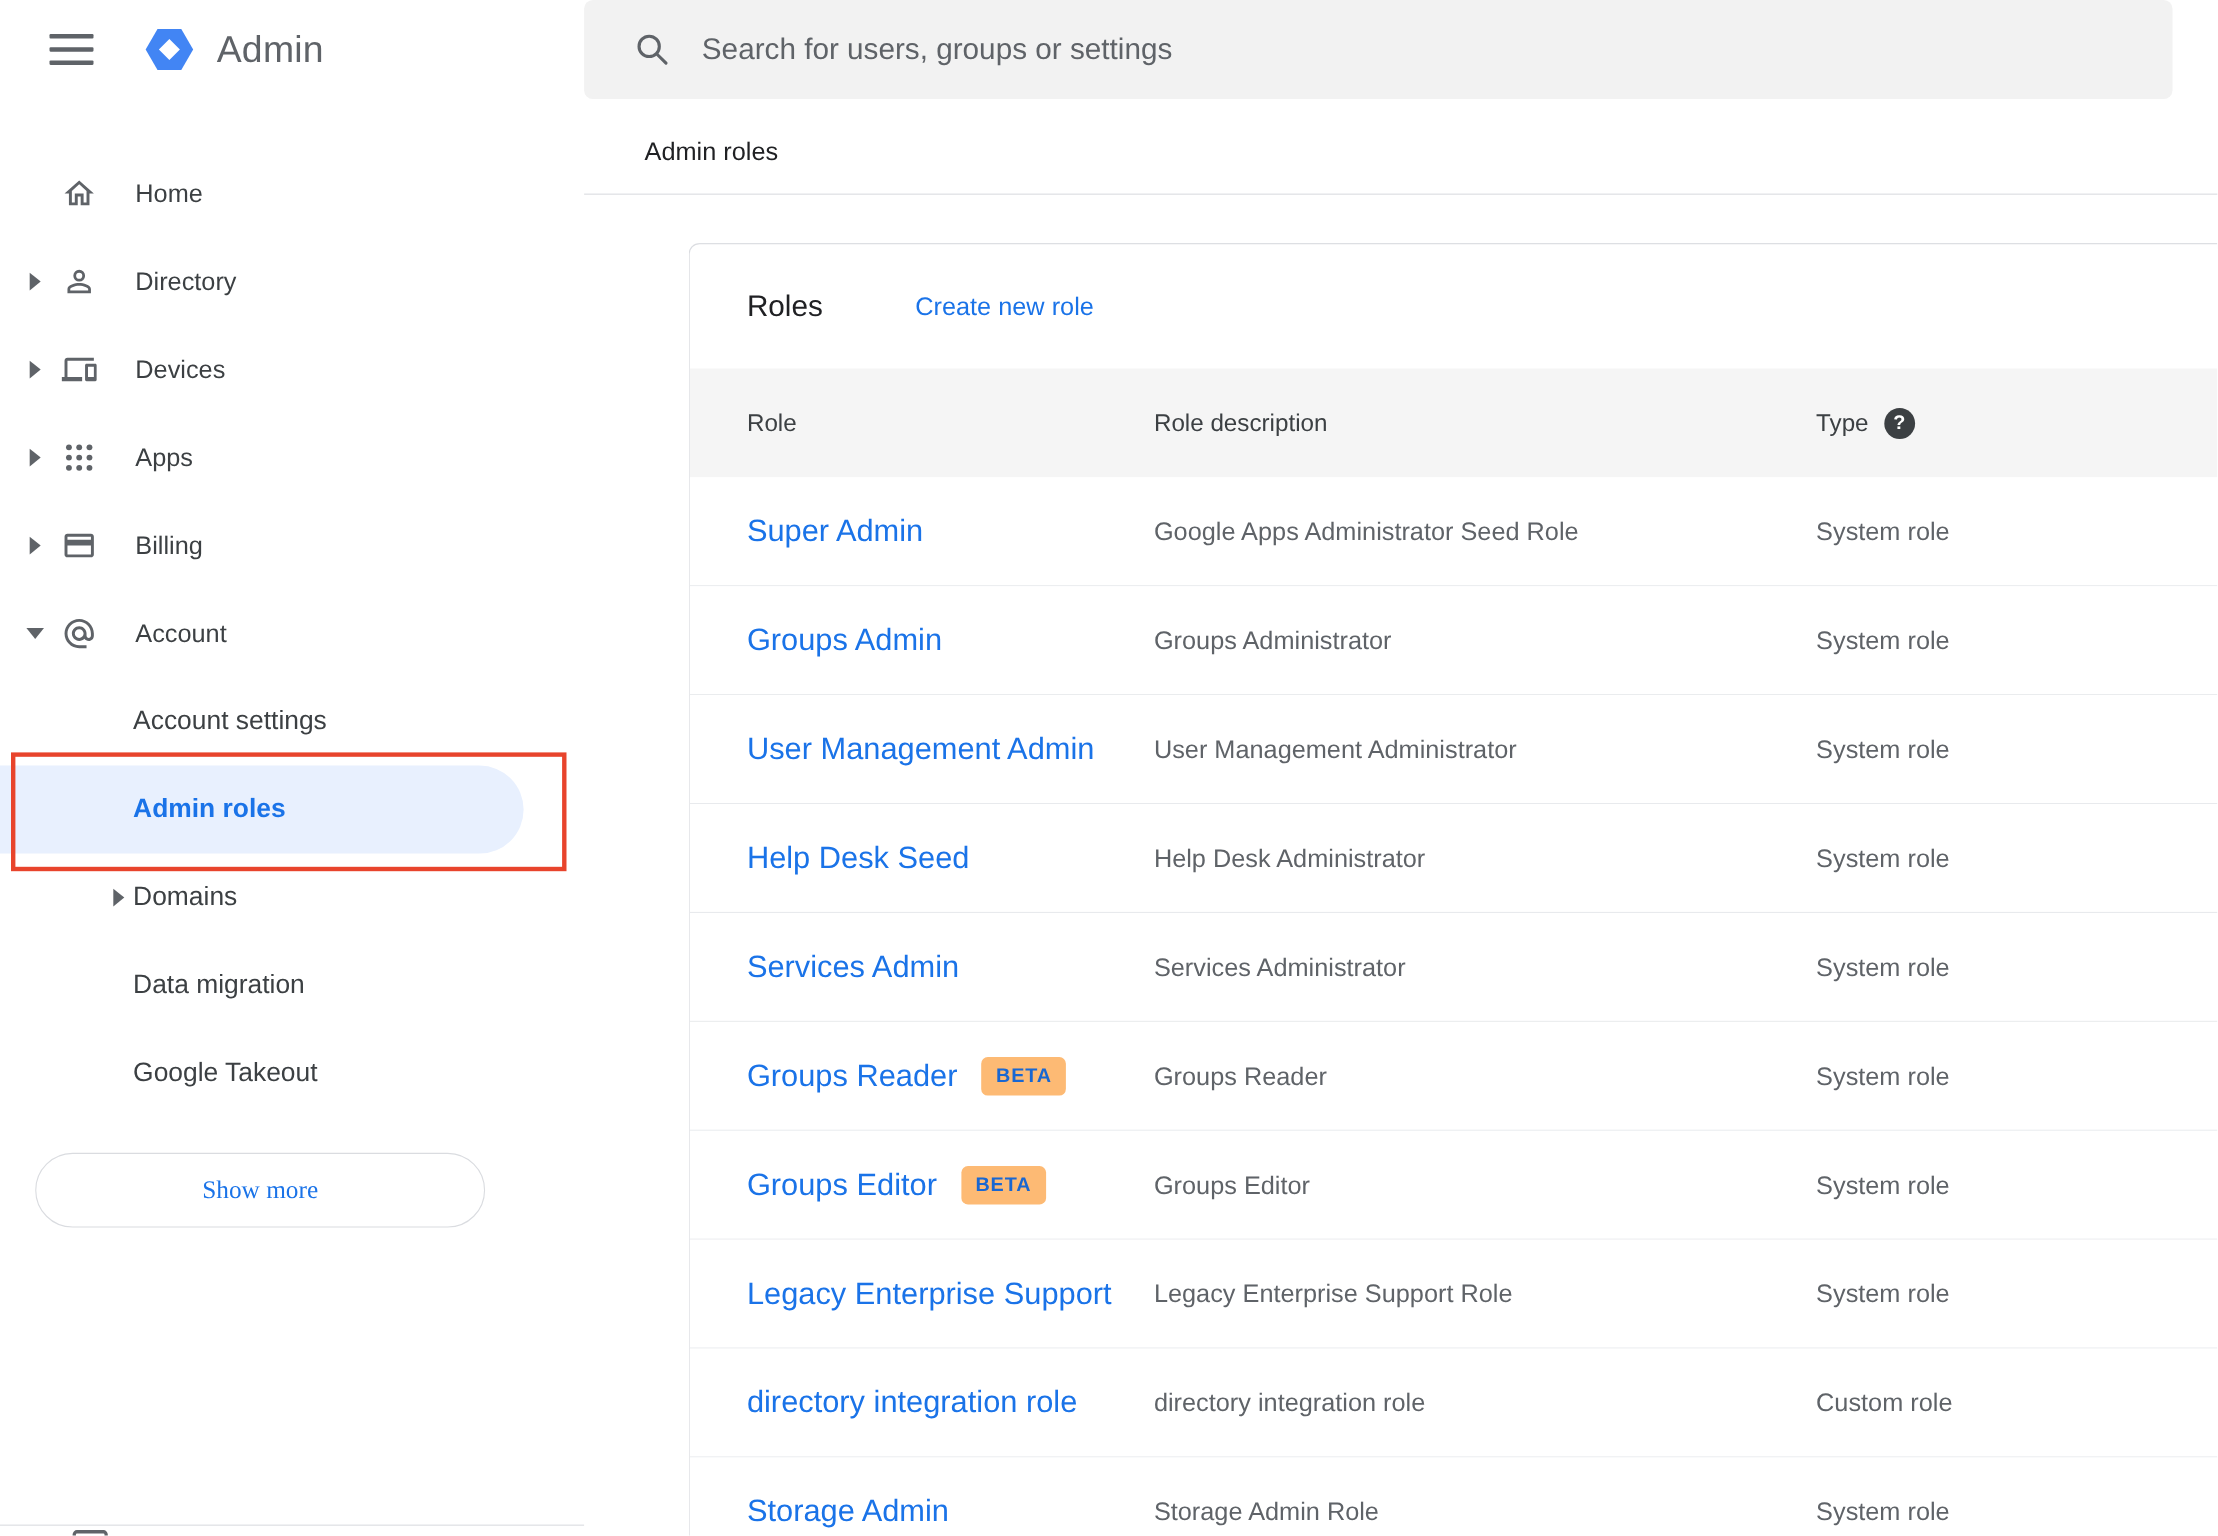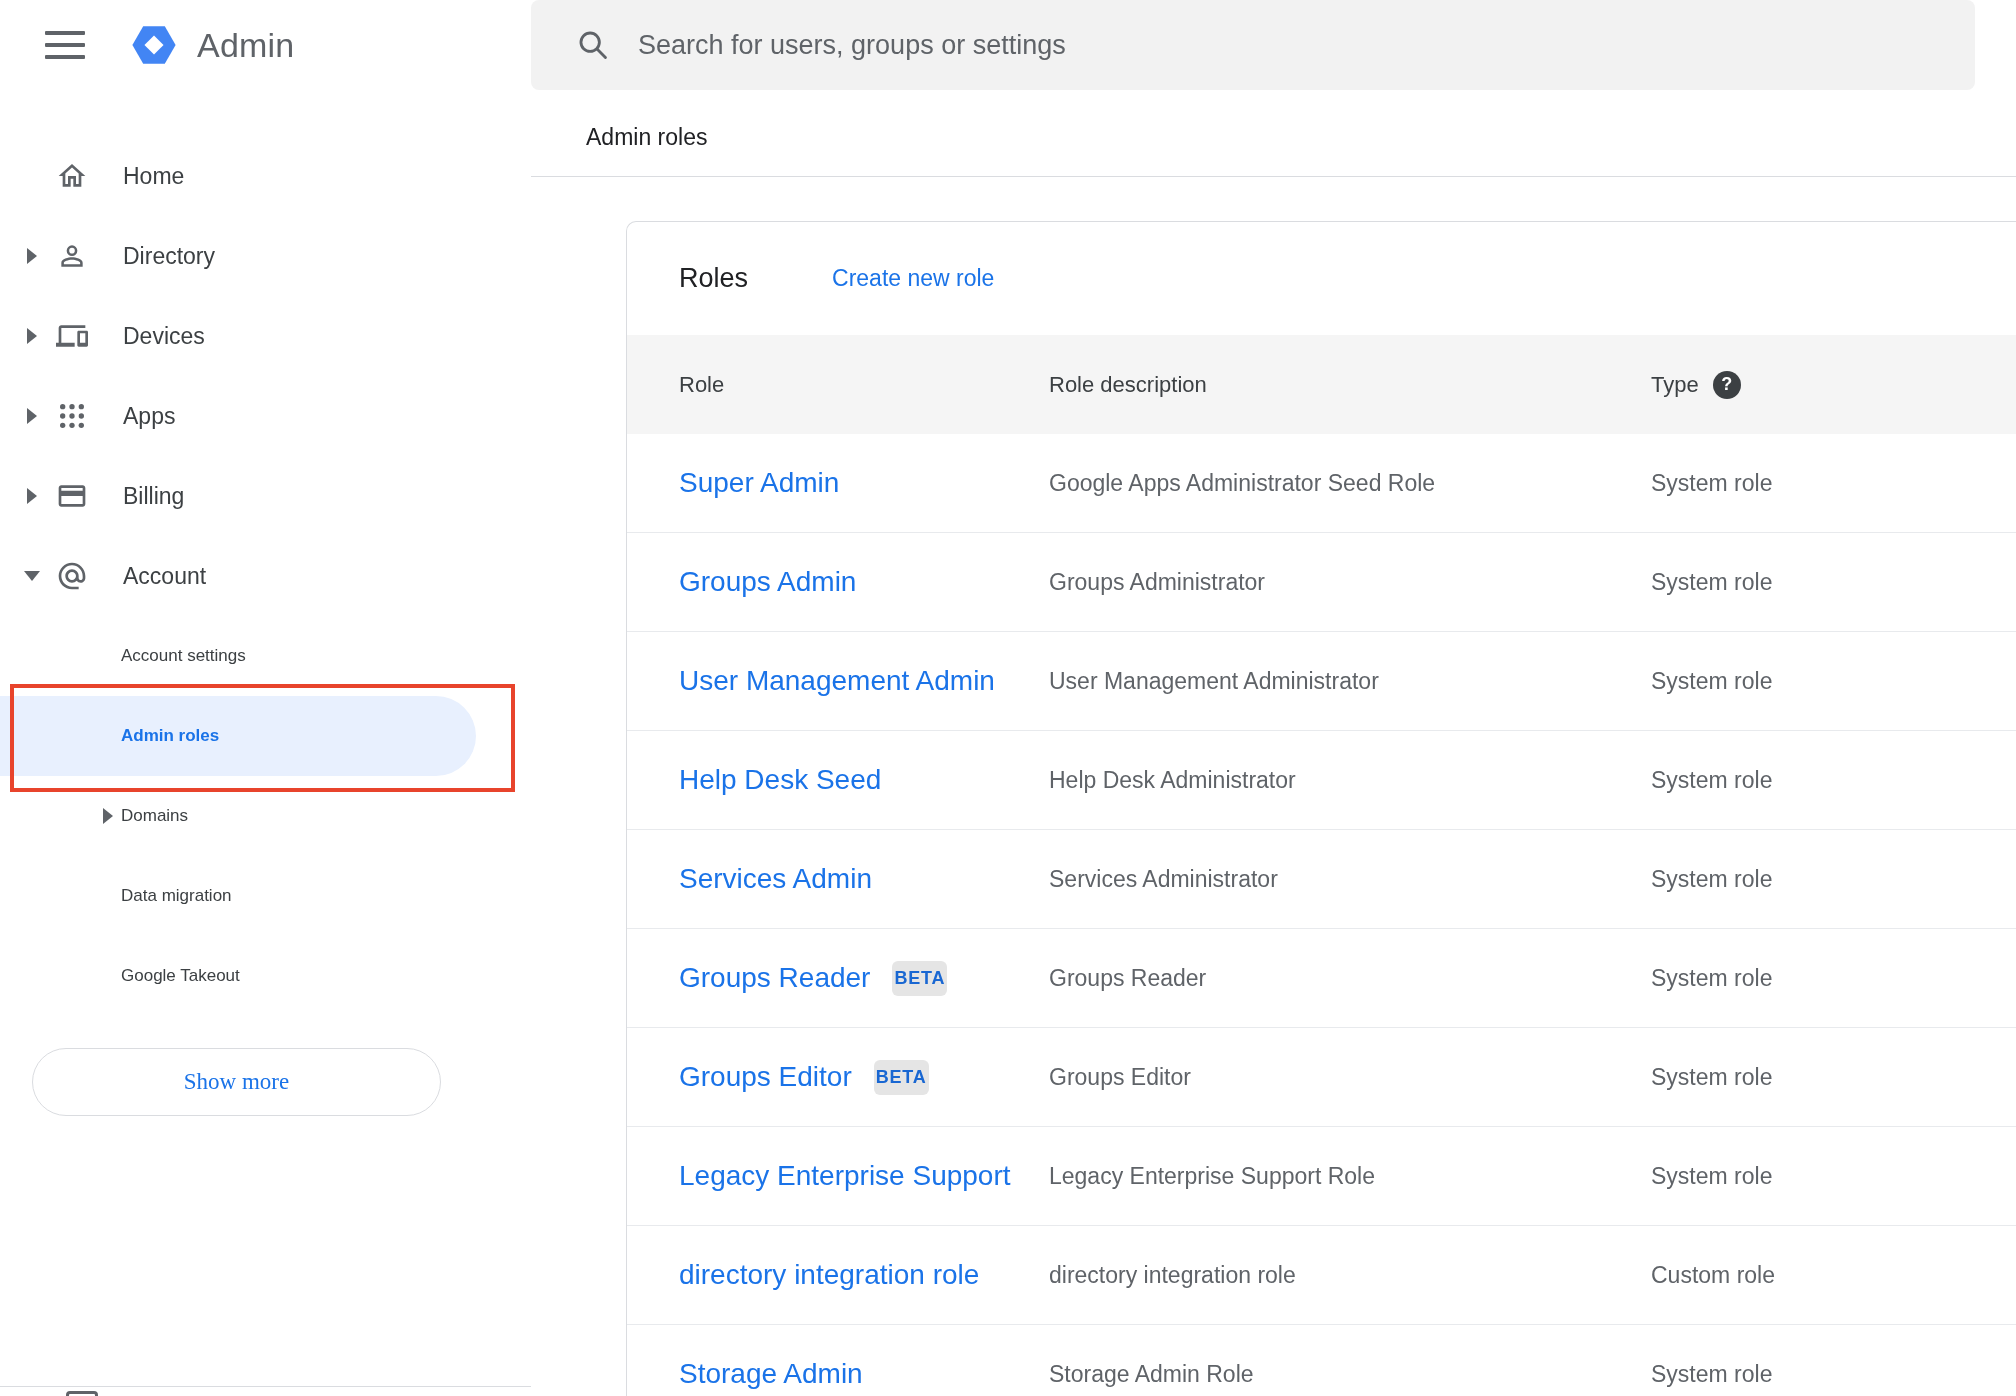--- a/index.html
+++ b/index.html
@@ -22,21 +22,21 @@
 
   .nav { padding-top:46px; }
   .nav-item { height:80px; display:flex; align-items:center; padding-left:16px; cursor:pointer; }
   .arrow-slot { width:32px; display:flex; align-items:center; justify-content:center; }
   .tri-right { width:0; height:0; border-top:8px solid transparent; border-bottom:8px solid transparent; border-left:10px solid #5f6368; }
   .tri-down { width:0; height:0; border-left:8px solid transparent; border-right:8px solid transparent; border-top:10px solid #5f6368; }
   .nav-icon { width:32px; height:32px; margin-left:8px; margin-right:35px; display:flex; align-items:center; justify-content:center; }
   .nav-icon svg { width:32px; height:32px; fill:#5f6368; }
   .nav-label { font-size:23px; color:#3c4043; }
 
-  .child-item { height:80px; display:flex; align-items:center; padding-left:121px; font-size:17px; color:#3c4043; cursor:pointer; position:relative; }
+  .child-item { height:80px; display:flex; align-items:center; padding-left:121px; font-size:24px; color:#3c4043; cursor:pointer; position:relative; }
   .child-item.with-arrow { padding-left:95px; }
   .child-item.with-arrow .arrow-slot { width:26px; margin:0; }
   .child-item.selected { width:476px; background:#e8f0fe; border-radius:0 40px 40px 0; color:#1a73e8; font-weight:bold; }
 
   .annotation-box {
     position:absolute; left:10px; top:684px; width:505px; height:108px;
     border:4px solid #e8442c; pointer-events:none; z-index:5;
   }
 
   .show-more-btn {
@@ -79,22 +79,22 @@
   .col { display:flex; align-items:center; }
   .col-role { width:422px; padding-left:52px; }
   .col-desc { width:602px; }
   .col-type { flex:1; }
   .t-header .col { font-size:22px; font-weight:500; color:#3c4043; }
   .role-link { font-size:28px; color:#1a73e8; text-decoration:none; cursor:pointer; }
   .col-desc, .col-type { font-size:23px; color:#5f6368; }
   .t-header .col-desc, .t-header .col-type { color:#3c4043; }
 
   .beta-badge {
-    display:inline-block; margin-left:22px; padding:7px 2px;
-    background:#e5e5e5; color:#1967d2; font-size:18px; font-weight:bold;
+    display:inline-block; margin-left:22px; padding:7px 13px;
+    background:#fdba74; color:#1967d2; font-size:18px; font-weight:bold;
     letter-spacing:0.8px; border-radius:6px;
   }
   .help-icon {
     width:28px; height:28px; margin-left:14px; border-radius:50%;
     background:#3c4043; color:#fff; font-size:18px; font-weight:bold;
     display:inline-flex; align-items:center; justify-content:center; cursor:pointer;
   }
 </style>
 </head>
 <body>

